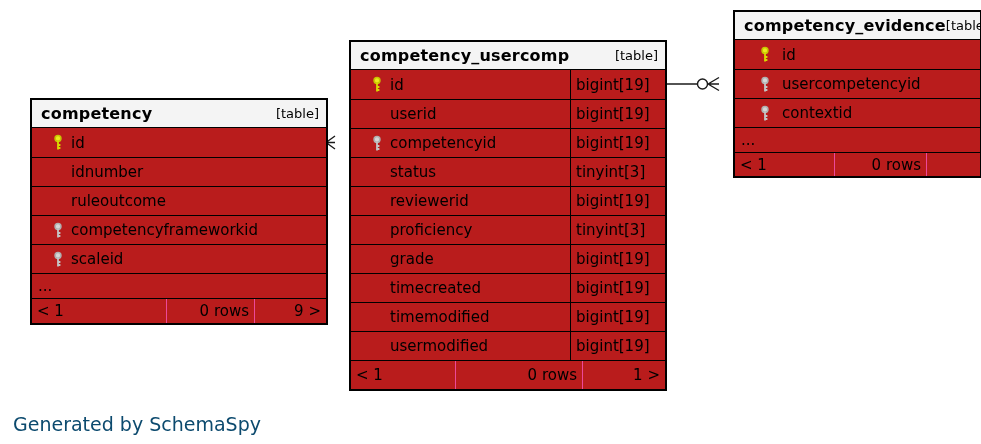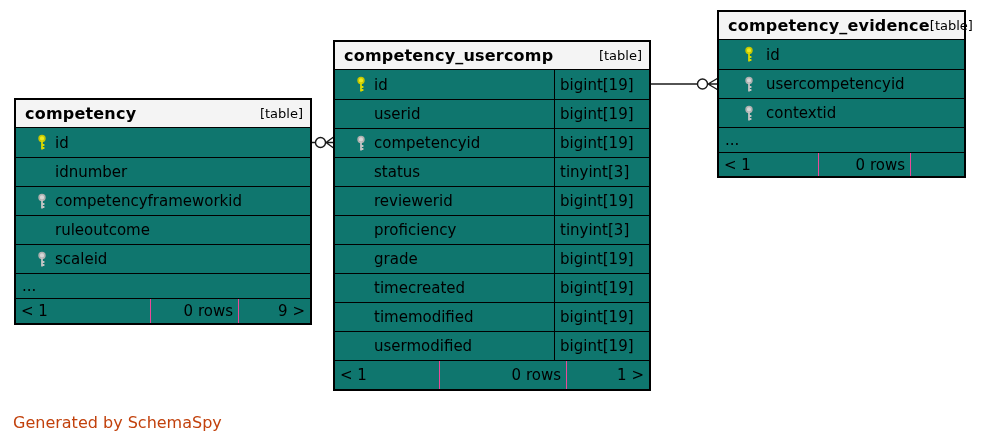--- a/index.html
+++ b/index.html
@@ -9,24 +9,25 @@
     font-family: "DejaVu Sans", "Liberation Sans", sans-serif;
     color: #000000;
     overflow: hidden;
   }
   .canvas { position: relative; width: 981px; height: 444px; background: #ffffff; }
 
   svg.connectors { position: absolute; left: 0; top: 0; z-index: 1; }
 
   .tbl {
     position: absolute;
-    background: #0f766e;
+    background: #b91c1c;
     border: 2px solid #000000;
     z-index: 2;
     font-size: 15px;
+    margin-left: 16px;
   }
   #tbl-competency { left: 14px;  top: 98px; width: 298px; }
   #tbl-usercomp   { left: 333px; top: 40px; width: 318px; }
   #tbl-evidence   { left: 717px; top: 10px; width: 249px; }
 
   .hdr {
     height: 28px;
     background: #f4f4f4;
     border-bottom: 1px solid #000000;
     display: flex;
@@ -93,22 +94,22 @@
   .key { width: 10px; height: 17px; display: block; }
   .key.pk circle { fill: #ebeb1f; stroke: #c6c600; }
   .key.pk path   { stroke: #d9d900; }
   .key.fk circle { fill: #d6d6d6; stroke: #b0b0b0; }
   .key.fk path   { stroke: #c4c4c4; }
 
   .credit {
     position: absolute;
     left: 13px;
     top: 413px;
-    font-size: 16px;
-    color: #c2410c;
+    font-size: 19px;
+    color: #0c4a6e;
     z-index: 2;
   }
 </style>
 </head>
 <body>
 
 <div class="canvas">
 
   <svg class="connectors" width="981" height="444">
     <g stroke="#1a1a1a" stroke-width="1.4" fill="none">
@@ -140,33 +141,33 @@
       </div>
     </div>
     <div class="row">
       <div class="rmain">
         <span class="keyslot"></span>
         <span class="cname">idnumber</span>
       </div>
     </div>
     <div class="row">
       <div class="rmain">
+        <span class="keyslot"></span>
+        <span class="cname">ruleoutcome</span>
+      </div>
+    </div>
+    <div class="row">
+      <div class="rmain">
         <span class="keyslot">
           <svg class="key fk" viewBox="0 0 10 17">
               <circle cx="5" cy="4.4" r="2.9" stroke-width="1.6"></circle>
               <path d="M5 7 L5 15.5 M5 11 H7.4 M5 14 H7.4" stroke-width="1.8"></path>
             </svg>
         </span>
         <span class="cname">competencyframeworkid</span>
-      </div>
-    </div>
-    <div class="row">
-      <div class="rmain">
-        <span class="keyslot"></span>
-        <span class="cname">ruleoutcome</span>
       </div>
     </div>
     <div class="row">
       <div class="rmain">
         <span class="keyslot">
           <svg class="key fk" viewBox="0 0 10 17">
               <circle cx="5" cy="4.4" r="2.9" stroke-width="1.6"></circle>
               <path d="M5 7 L5 15.5 M5 11 H7.4 M5 14 H7.4" stroke-width="1.8"></path>
             </svg>
         </span>

